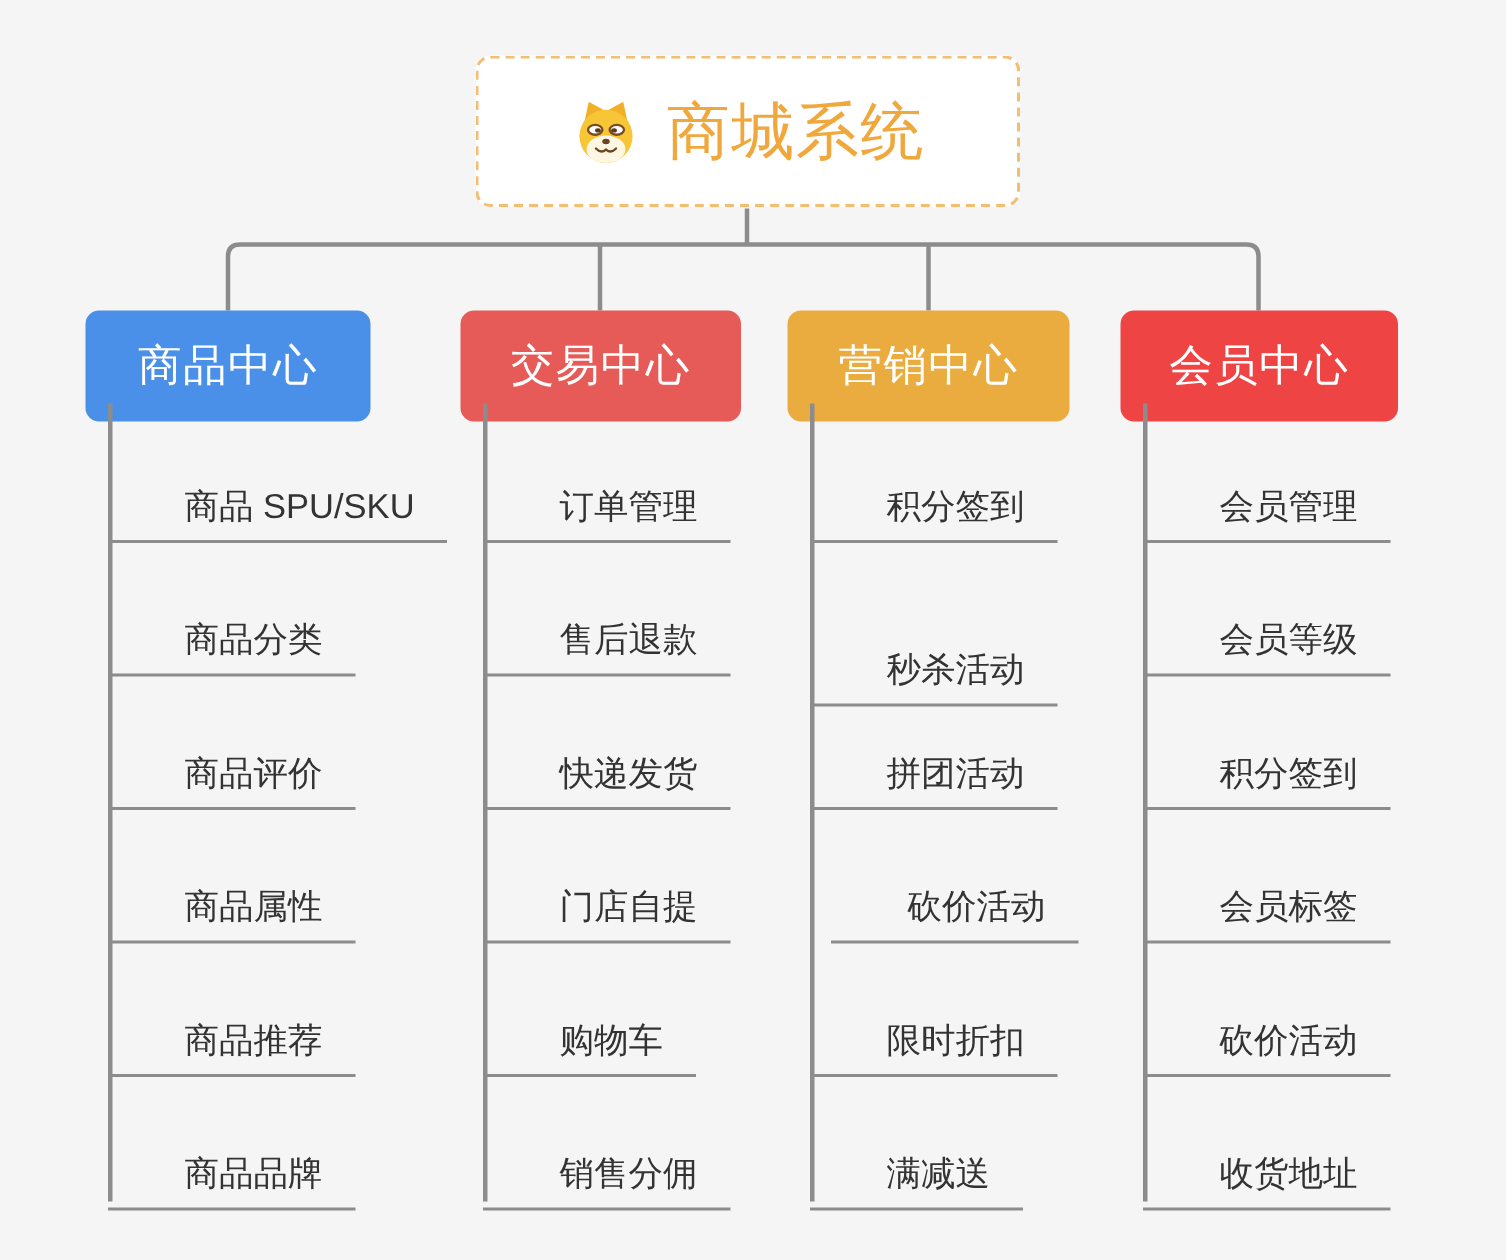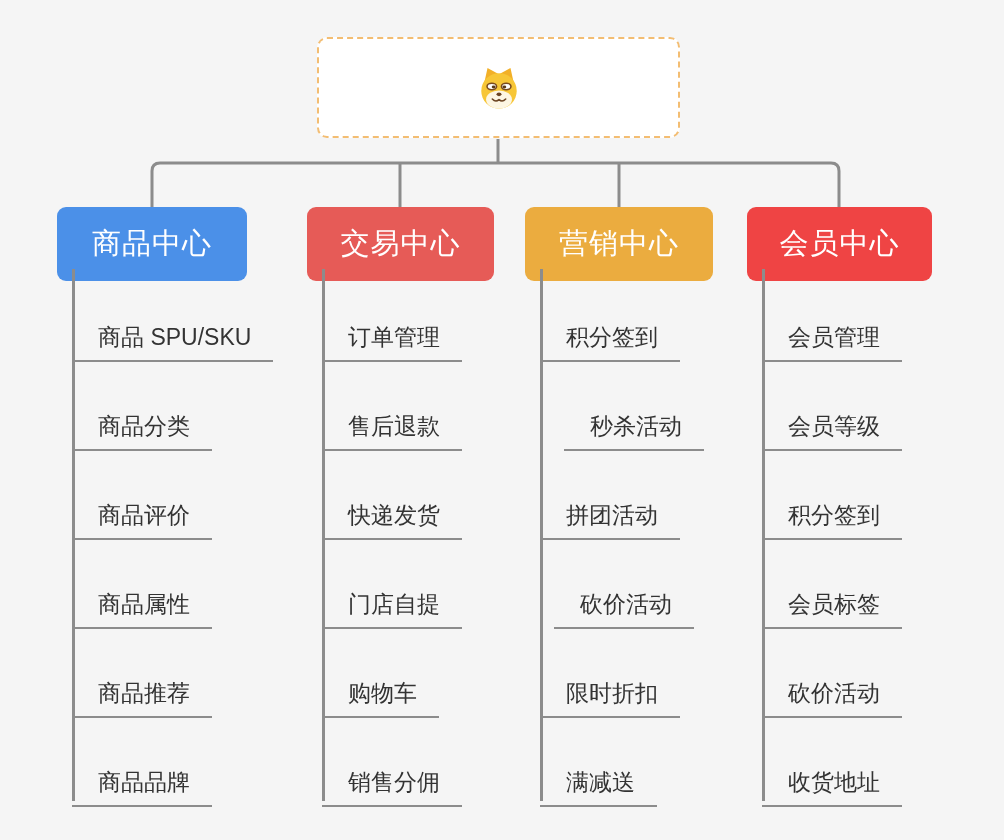--- a/index.html
+++ b/index.html
@@ -19,21 +19,21 @@
   .root-label{font-size:42px;color:var(--root-text,#F0A73C);letter-spacing:1px;white-space:nowrap;}
   .branch-box{
     position:absolute;top:207px;height:74px;border-radius:9px;
     display:flex;align-items:center;justify-content:center;
     color:#fff;font-size:29px;letter-spacing:1px;white-space:nowrap;
   }
   .trunk{position:absolute;width:3px;background:var(--line,#8C8C8C);}
   .child-node{
     position:absolute;height:44px;box-sizing:content-box;
     display:flex;align-items:flex-end;
-    padding:0 22px 7px 26px;border-bottom:2px solid var(--line,#8C8C8C);
+    padding:0 22px 7px 51px;border-bottom:2px solid var(--line,#8C8C8C);
     font-size:23px;color:var(--item-text,#333);white-space:nowrap;
   }
 </style>
 </head>
 <body>
 
 <div class="stage">
 
   <svg class="connectors" width="1004" height="840">
     <path d="M498 139 L498 164"></path>
@@ -48,20 +48,21 @@
       <path d="M39 17 L36 3 L25 9 Z" fill="#F2B028"></path>
       <circle cx="24" cy="27" r="18.5" fill="#F7C637"></circle>
       <ellipse cx="24" cy="36" rx="13.5" ry="9.5" fill="#FDF6E3"></ellipse>
       <ellipse cx="16.5" cy="22.5" rx="5" ry="3.4" fill="#FFFFFF" stroke="#7A4B1E" stroke-width="1.6"></ellipse>
       <ellipse cx="31.5" cy="22.5" rx="5" ry="3.4" fill="#FFFFFF" stroke="#7A4B1E" stroke-width="1.6"></ellipse>
       <ellipse cx="18.4" cy="22.9" rx="2" ry="1.5" fill="#5C3A17"></ellipse>
       <ellipse cx="29.6" cy="22.9" rx="2" ry="1.5" fill="#5C3A17"></ellipse>
       <ellipse cx="24" cy="30.6" rx="2.6" ry="1.9" fill="#6B4423"></ellipse>
       <path d="M17 35.5 Q20.5 39.2 24 36.2 Q27.5 39.2 31 35.5" fill="none" stroke="#6B4423" stroke-width="1.6" stroke-linecap="round"></path>
     </svg>
+    <span class="root-label">商城系统</span>
   </div>
 
   <div id="branches">
       <div class="branch-box" style="left: 57px; width: 190px; background: rgb(75, 144, 232);">
         <span>商品中心</span>
       </div>
       <div class="trunk" style="left: 71.5px; top: 269px; height: 532px;"></div>
       <div class="child-node" style="left: 72px; top: 309px;">
         <span>商品 SPU/SKU</span>
       </div>
@@ -102,21 +103,21 @@
       <div class="child-node" style="left: 322px; top: 754px;">
         <span>销售分佣</span>
       </div>
       <div class="branch-box" style="left: 525px; width: 188px; background: rgb(235, 172, 63);">
         <span>营销中心</span>
       </div>
       <div class="trunk" style="left: 539.5px; top: 269px; height: 532px;"></div>
       <div class="child-node" style="left: 540px; top: 309px;">
         <span>积分签到</span>
       </div>
-      <div class="child-node" style="left: 540px; top: 398px; margin-left: 24px;">
+      <div class="child-node" style="left: 540px; top: 418px;">
         <span>秒杀活动</span>
       </div>
       <div class="child-node" style="left: 540px; top: 487px;">
         <span>拼团活动</span>
       </div>
       <div class="child-node" style="left: 554px; top: 576px;">
         <span>砍价活动</span>
       </div>
       <div class="child-node" style="left: 540px; top: 665px;">
         <span>限时折扣</span>

